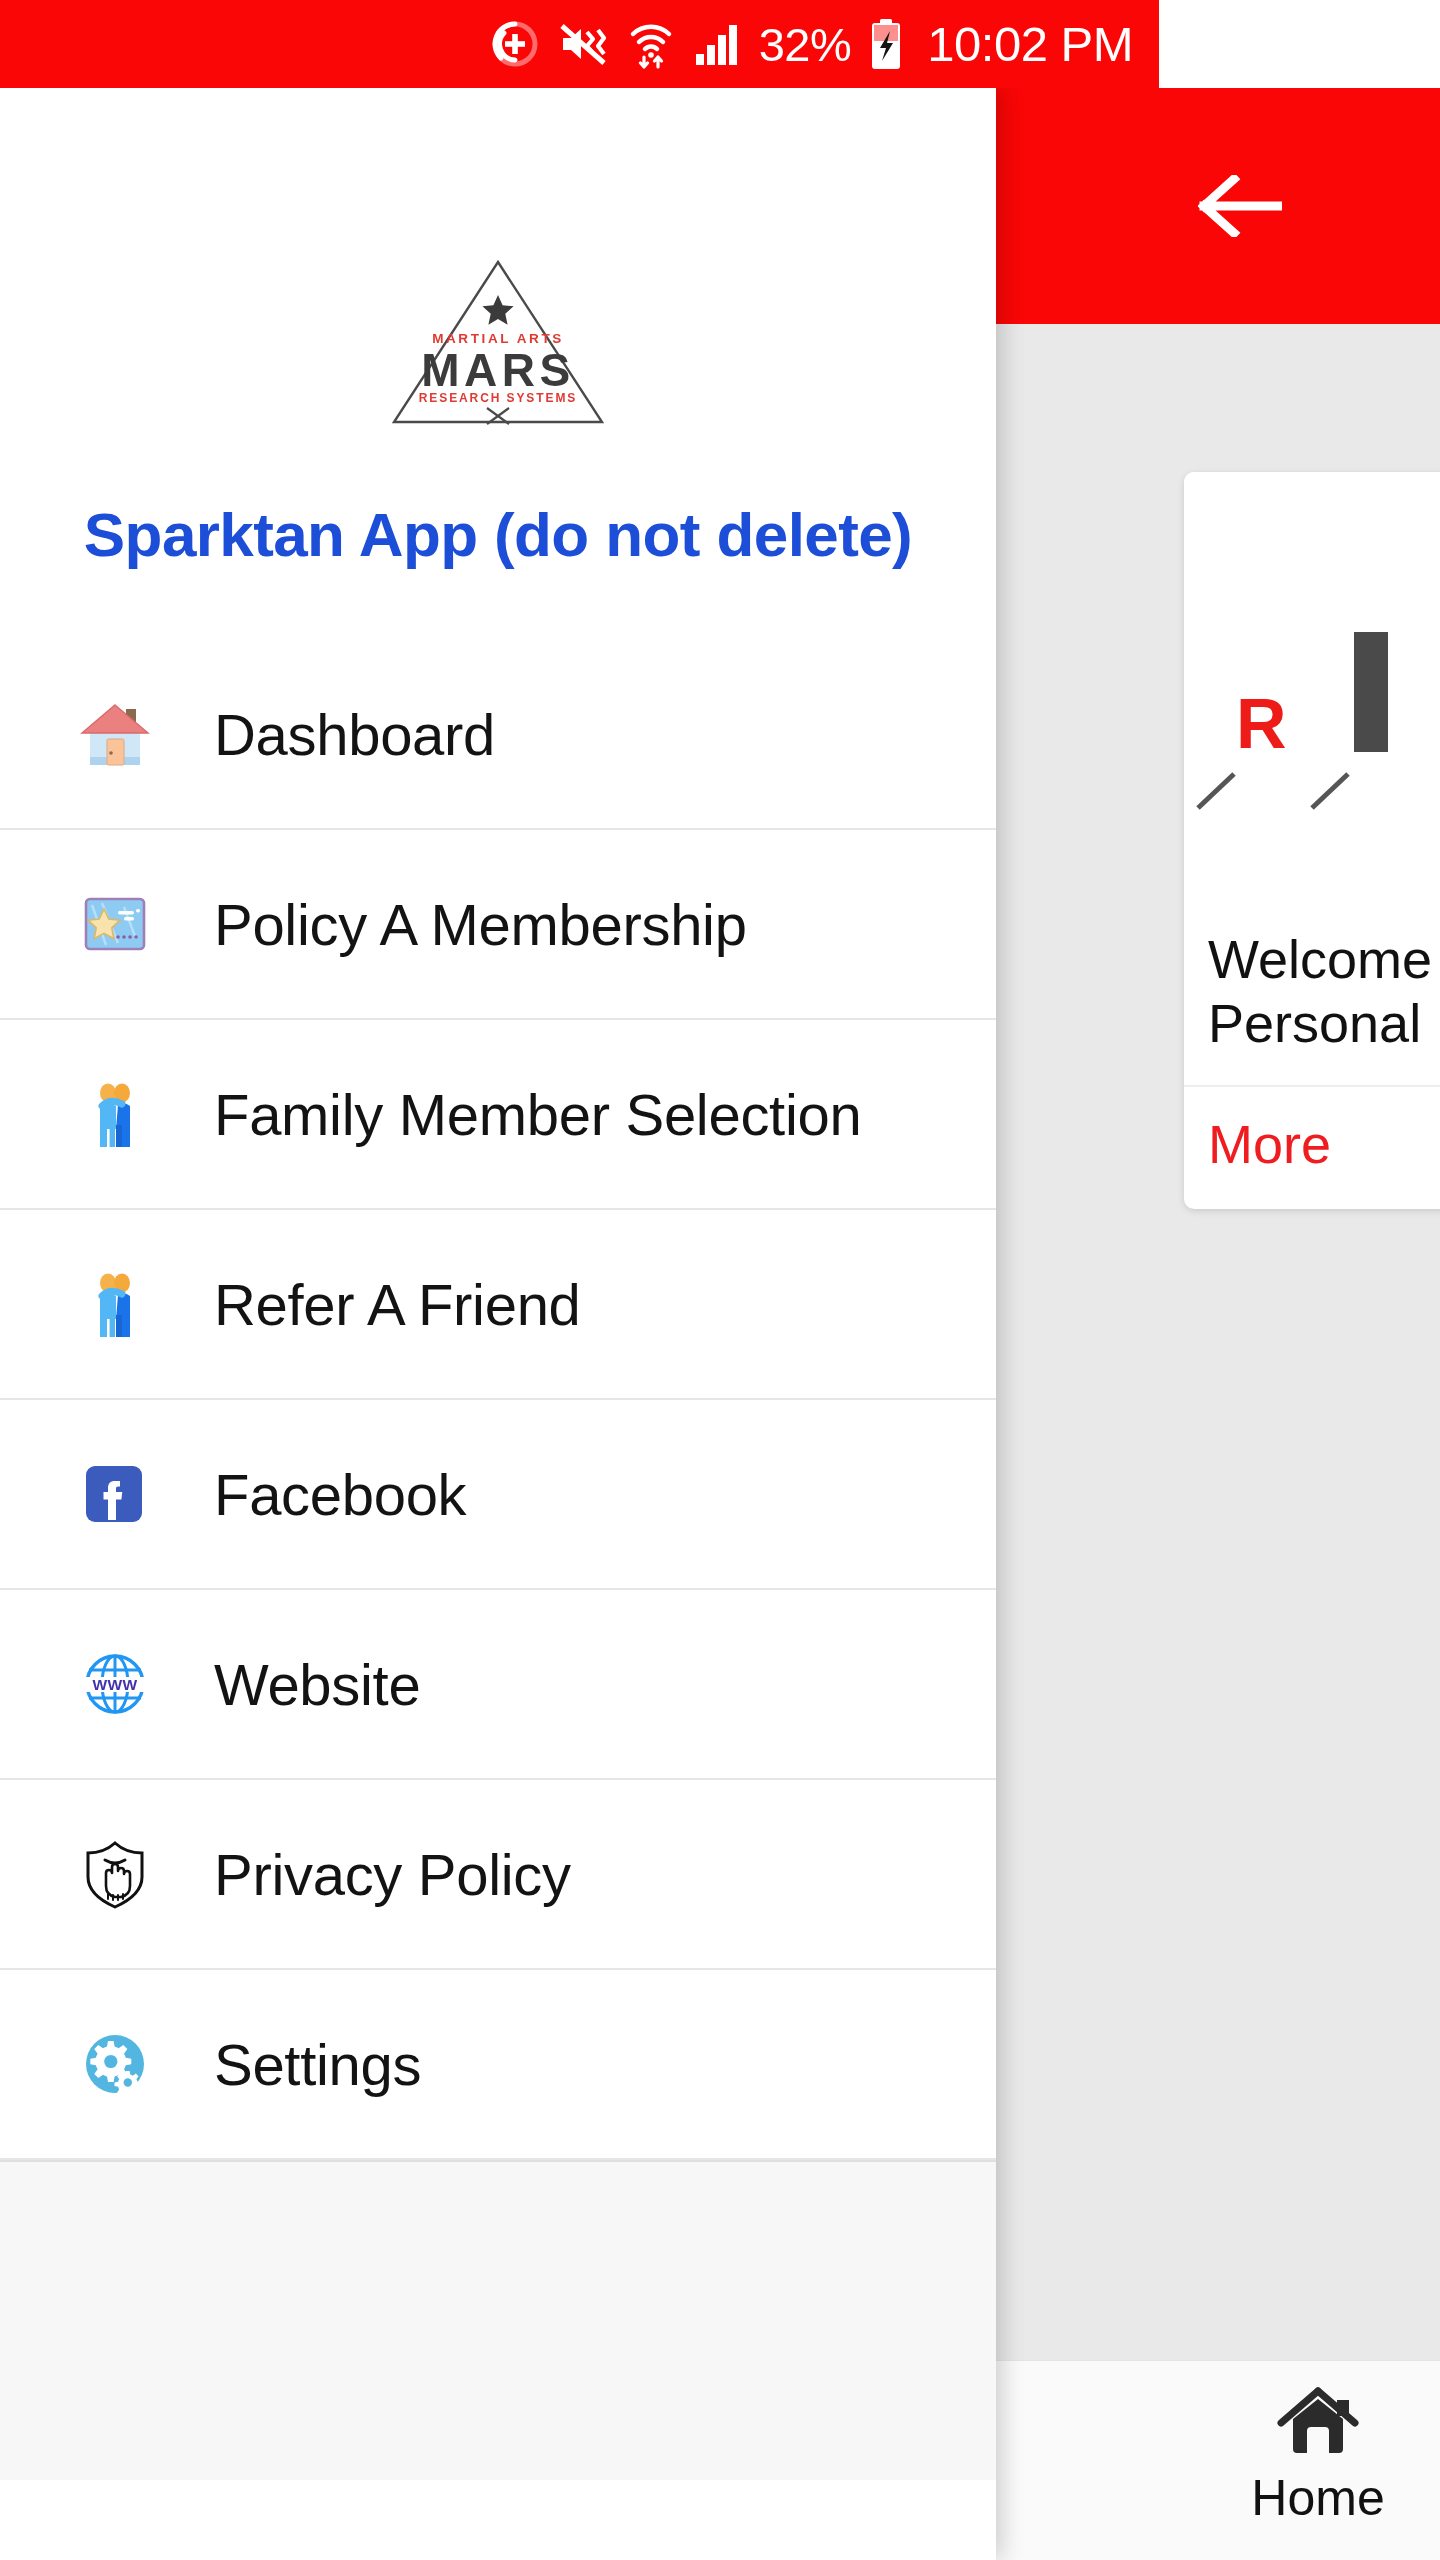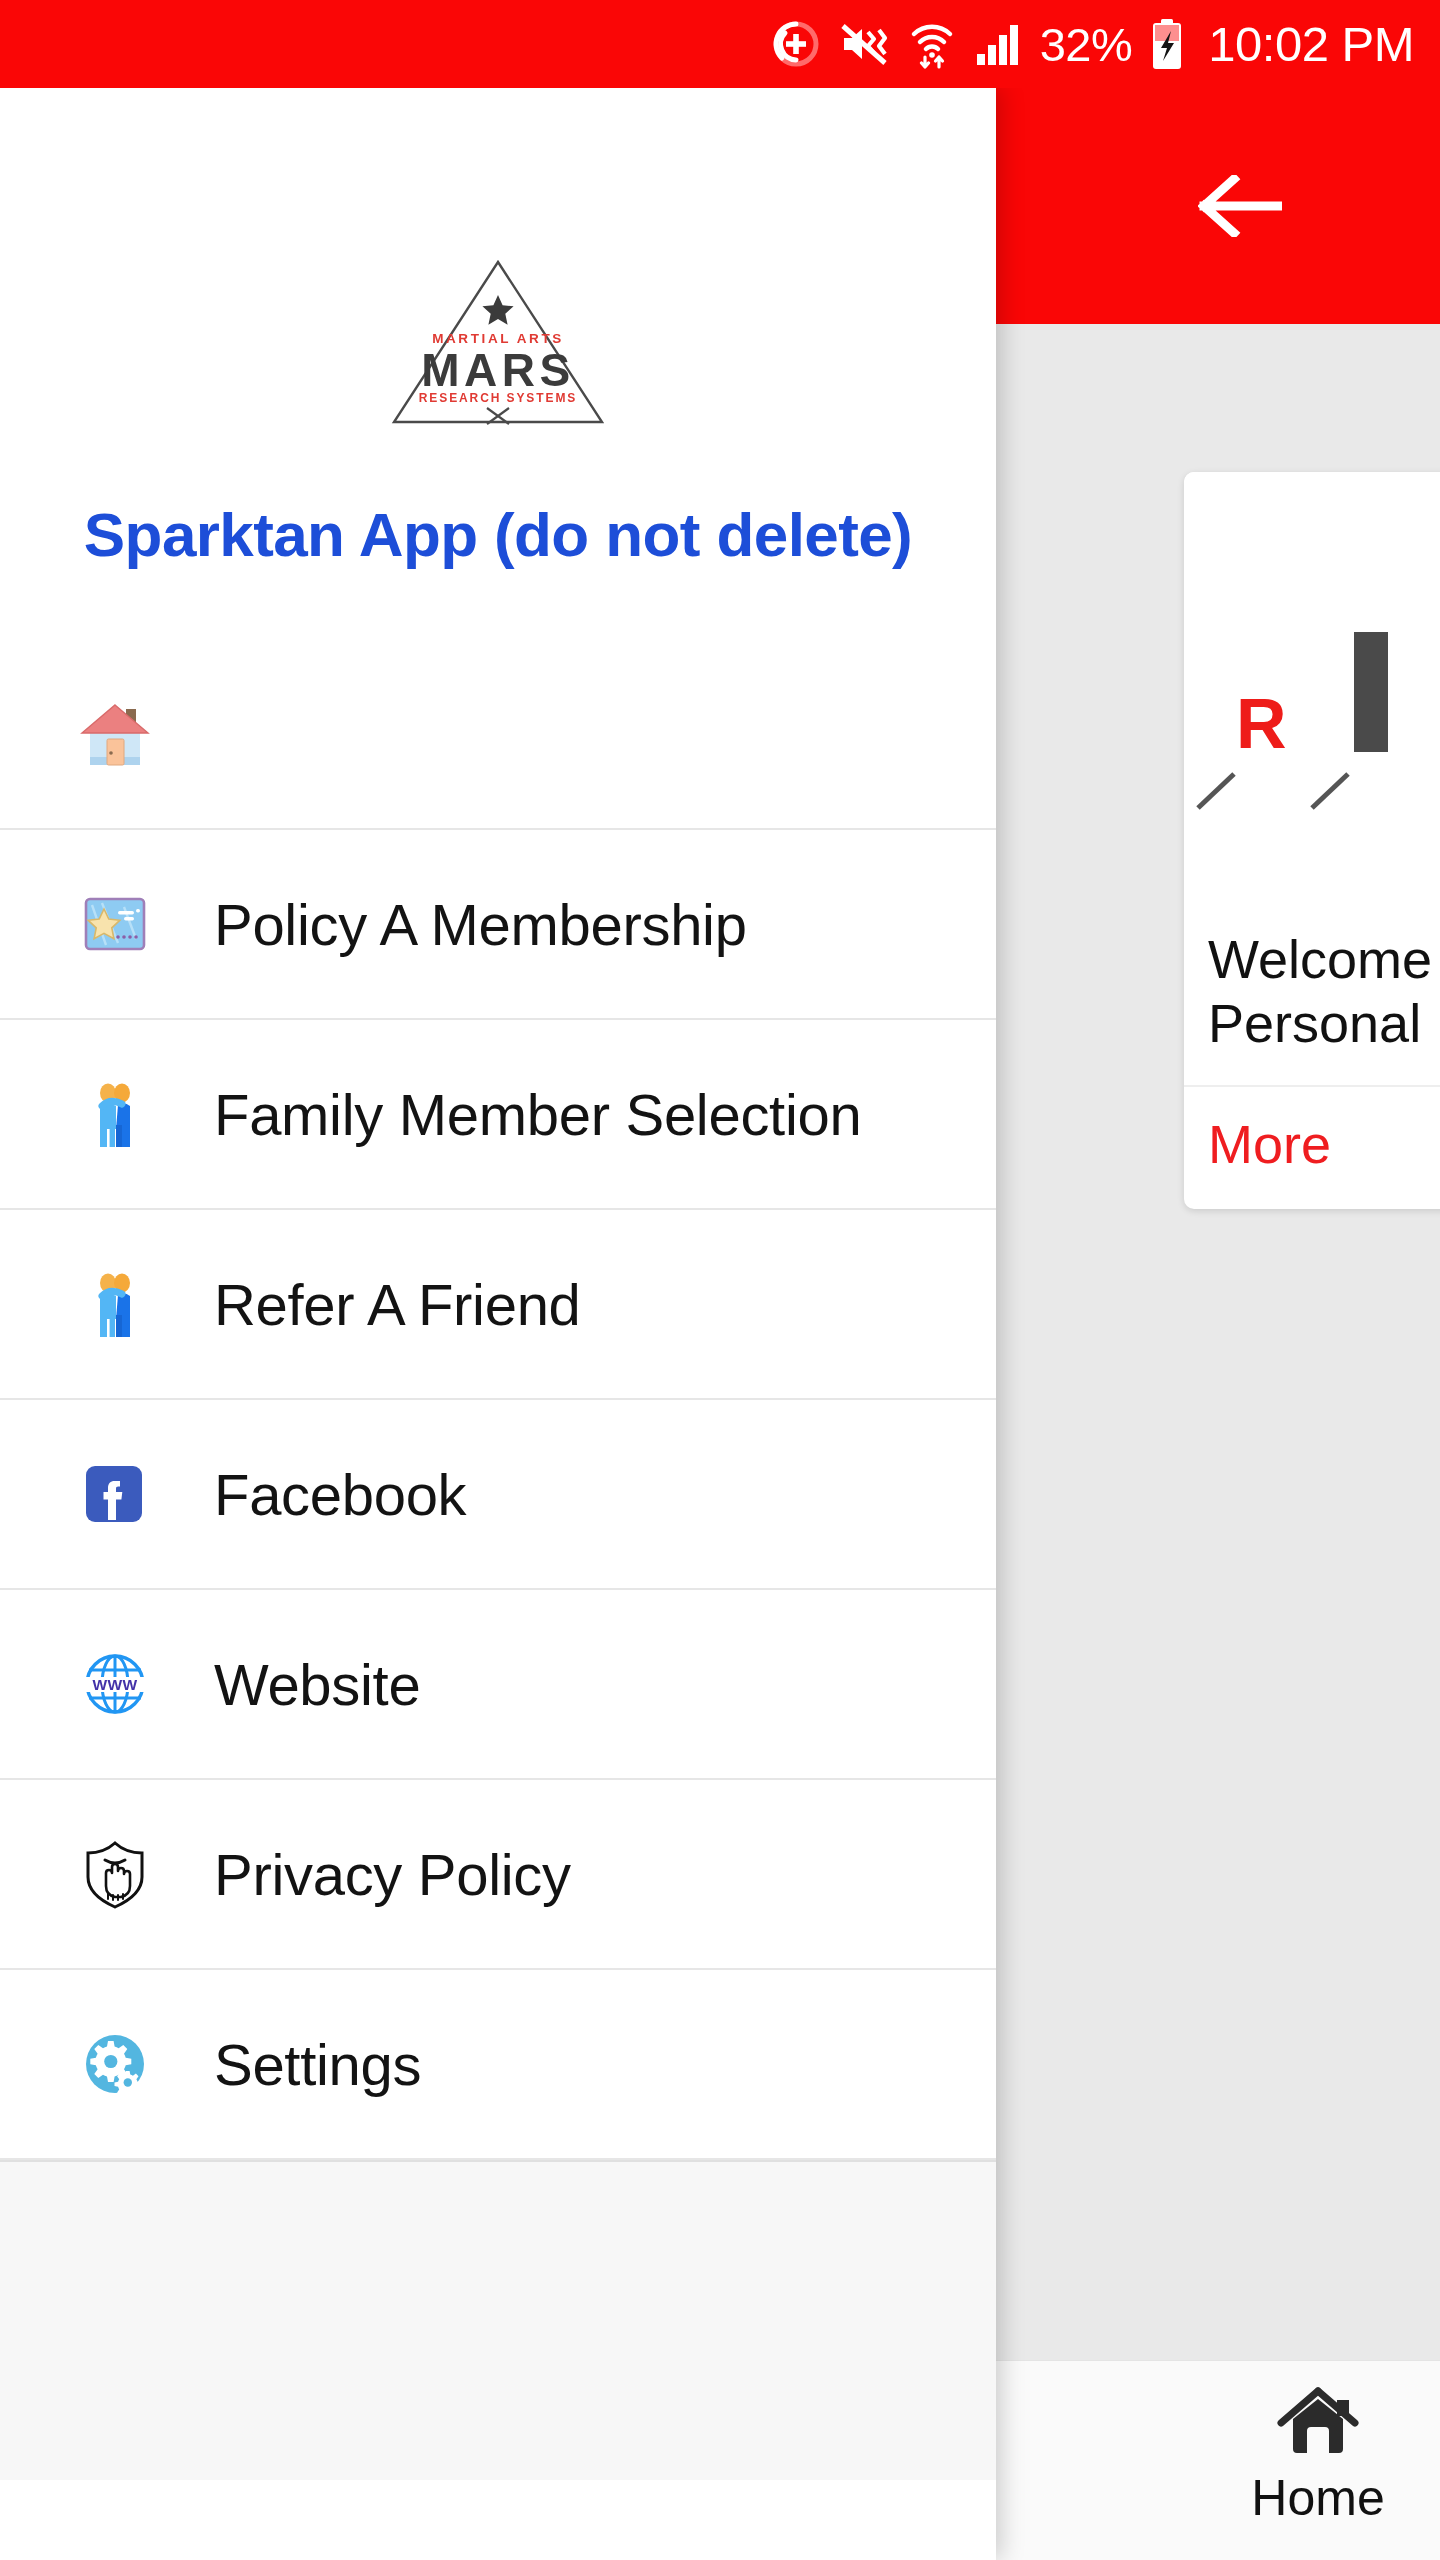--- a/index.html
+++ b/index.html
@@ -12,21 +12,21 @@
 
   #screen {
     position:relative;
     width:1440px; height:2560px;
     background:#ffffff;
   }
 
   
   #status-bar {
     position:absolute; top:0; left:0;
-    width:1440px; height:88px;
+    width:1159px; height:88px;
     background:#fa0606;
     display:flex; align-items:center; justify-content:flex-end;
     padding-right:26px;
     gap:18px;
     z-index:60;
   }
   .sb-icon { display:flex; align-items:center; justify-content:center; }
   .sb-text {
     color:#ffffff;
     font-size:47px;
@@ -261,20 +261,21 @@
         <span class="menu-icon">
           <svg width="74" height="74" viewBox="0 0 74 74">
             <rect x="48" y="12" width="10" height="22" fill="#8a6a4f"></rect>
             <rect x="12" y="34" width="50" height="34" fill="#cfe7f7"></rect>
             <rect x="12" y="60" width="50" height="8" fill="#aed3ee"></rect>
             <path d="M37 8 L70 36 L4 36 Z" fill="#eb8080" stroke="#d96a6a" stroke-width="1.4"></path>
             <rect x="29" y="42" width="17" height="26" rx="1.5" fill="#fac39a" stroke="#e0a87f" stroke-width="1"></rect>
             <circle cx="33" cy="56" r="1.8" fill="#8a6a4f"></circle>
           </svg>
         </span>
+        <span class="menu-label">Dashboard</span>
       </div>
       <div class="menu-divider"></div>
 
       <div class="menu-item">
         <span class="menu-icon">
           <svg width="74" height="74" viewBox="0 0 74 74">
             <rect x="8" y="12" width="58" height="50" rx="4" fill="#8ecbf2" stroke="#9f7fb8" stroke-width="2.6"></rect>
             <path d="M14 18 L28 58 M24 16 L40 56 M46 20 L58 52" stroke="#b7e0f8" stroke-width="2.4" fill="none"></path>
             <path d="M26 22 l4.8 10 11 1.3 -8 7.6 2.1 10.9 -9.9 -5.4 -9.9 5.4 2.1 -10.9 -8 -7.6 11 -1.3 Z" fill="#f8e3ad" stroke="#d9b86a" stroke-width="1.6"></path>
             <rect x="40" y="24" width="16" height="3.4" rx="1.7" fill="#ffffff"></rect>

